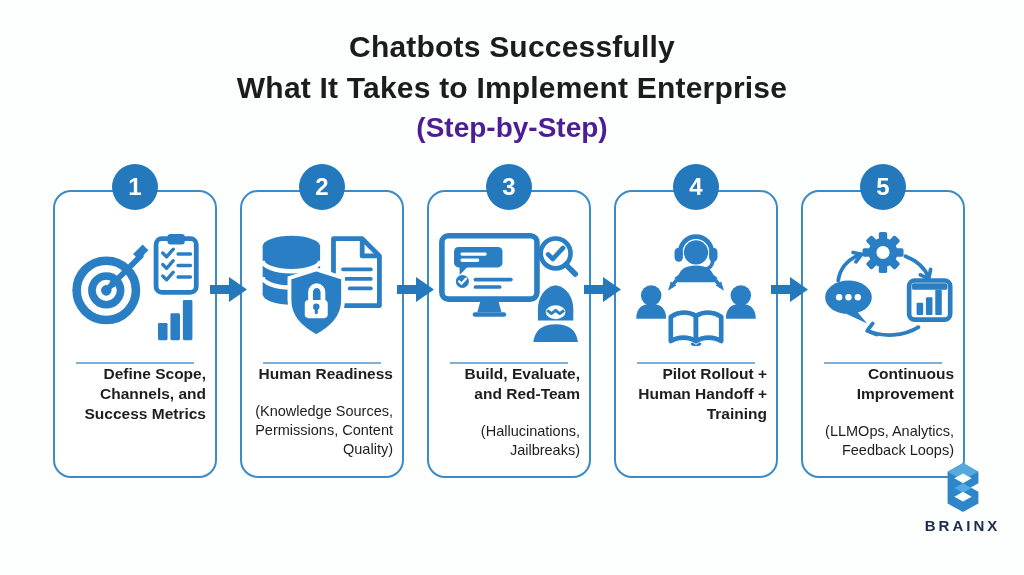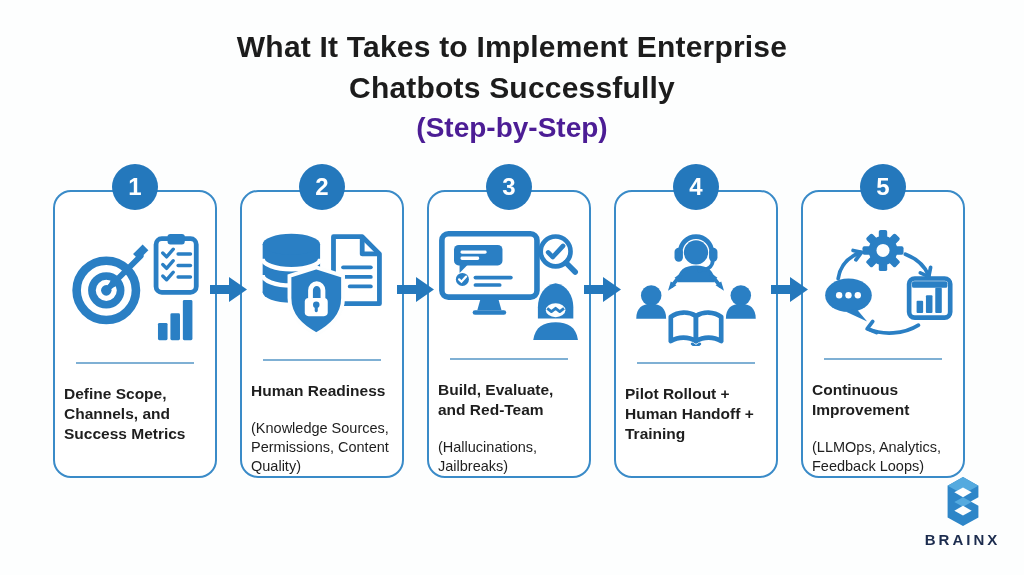--- a/index.html
+++ b/index.html
@@ -30,40 +30,40 @@
     display:flex;flex-direction:column;align-items:center;
   }
   .badge{
     position:absolute;top:-28px;left:50%;transform:translateX(-50%);
     width:46px;height:46px;border-radius:50%;background:var(--badge);
     color:#fff;font-size:24px;font-weight:700;
     display:flex;align-items:center;justify-content:center;z-index:3;
   }
   .icons{height:146px;margin-top:22px;display:flex;align-items:center;justify-content:center;}
   .divider{width:118px;border-top:2px solid var(--divider);margin:2px auto 0;}
-  .label{padding:20px 9px 0;text-align:left;}
+  .label{padding:0 9px 0;text-align:right;}
   .step-title{font-size:15.5px;font-weight:700;line-height:20px;}
   .step-note{font-size:14.5px;font-weight:400;line-height:19px;margin-top:18px;}
   
   .arrow{position:absolute;top:86px;z-index:2;}
   .a1{left:157px;} .a2{left:344px;} .a3{left:531px;} .a4{left:718px;}
   
-  .brand{position:absolute;left:905px;top:476px;width:115px;text-align:center;}
+  .brand{position:absolute;left:905px;top:462px;width:115px;text-align:center;}
   .brand-name{font-size:15px;font-weight:700;letter-spacing:3px;color:var(--navy);margin-top:3px;}
   svg{display:block;}
   .icons svg{margin:0 auto;}
 </style>
 </head>
 <body>
 
 <div class="canvas">
 
   <div class="header">
+    <div class="title-line">Chatbots Successfully</div>
     <div class="title-line">What It Takes to Implement Enterprise</div>
-    <div class="title-line">Chatbots Successfully</div>
     <div class="subtitle">(Step-by-Step)</div>
   </div>
 
   <div class="row">
 
     <section class="card">
       <div class="badge">1</div>
       <div class="icons">
         <svg width="134" height="113" viewBox="0 0 140 118">
           <g stroke="var(--accent)" fill="none">

